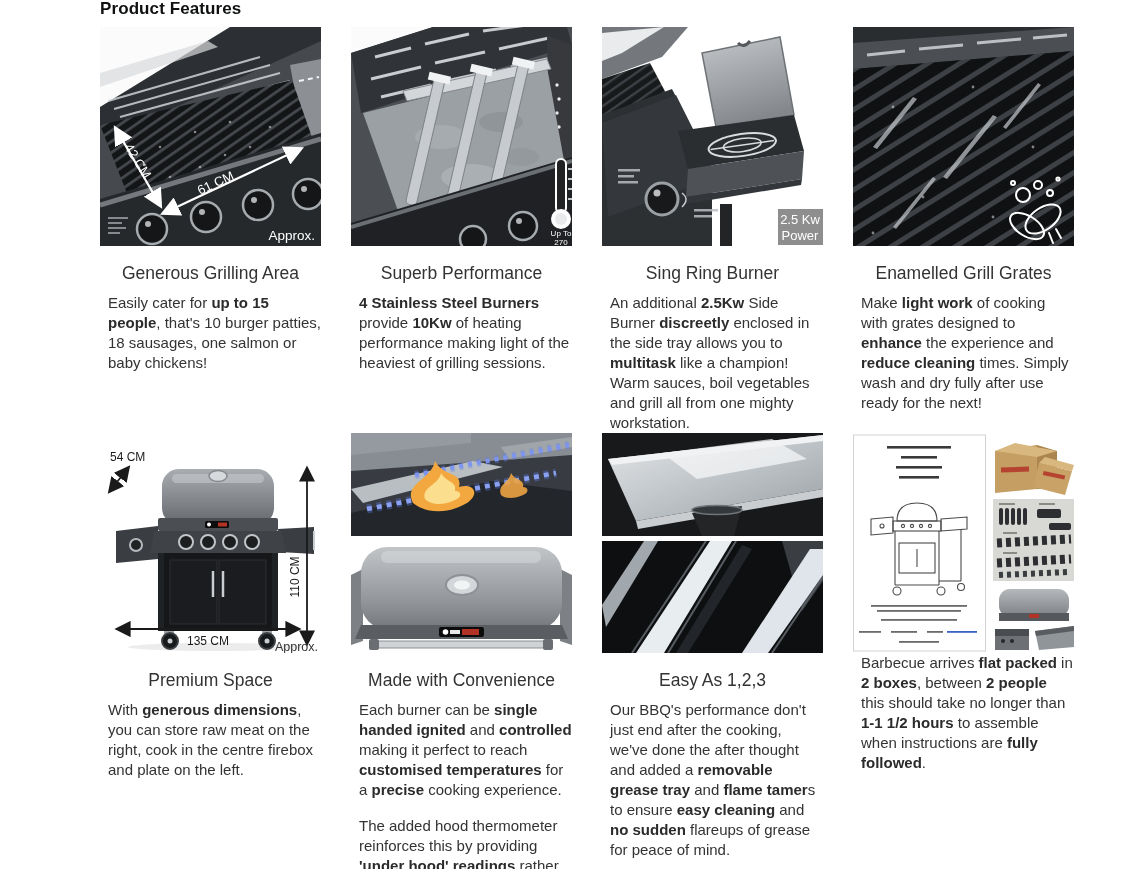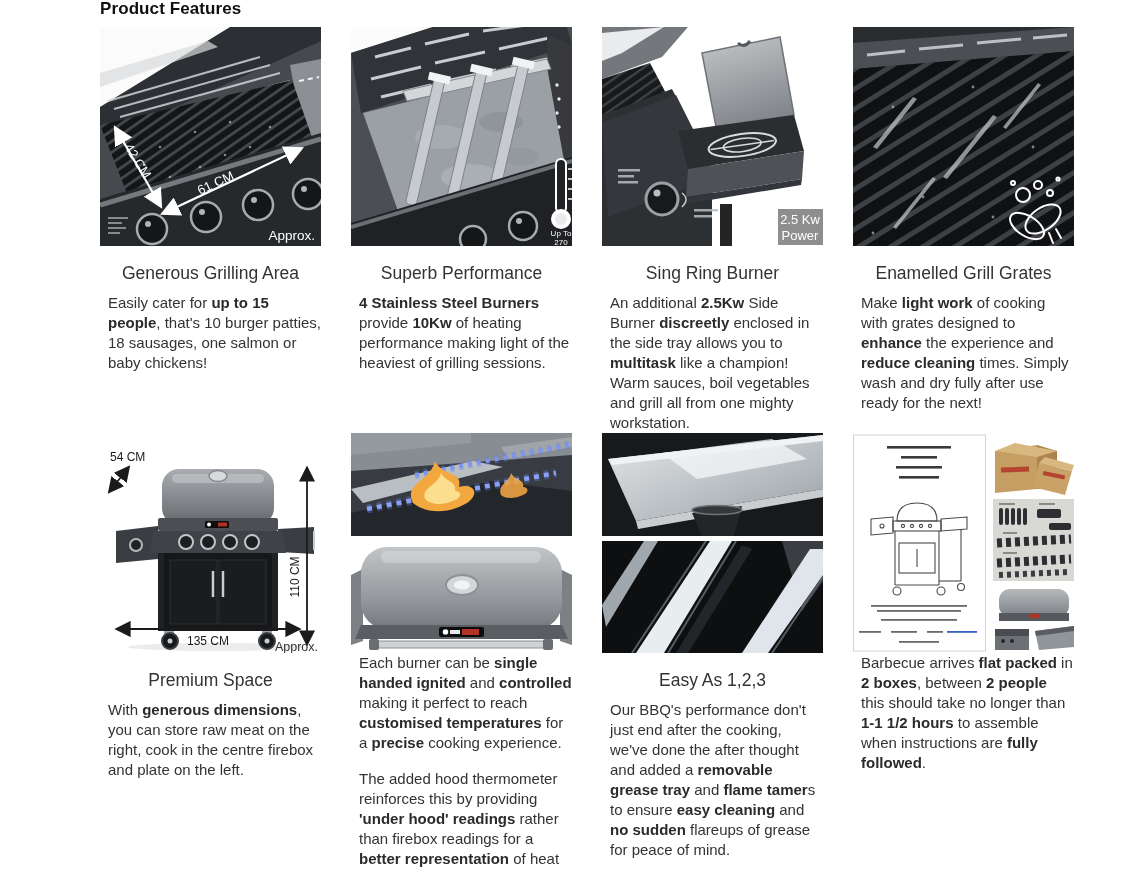--- a/index.html
+++ b/index.html
@@ -420,20 +420,21 @@
             <rect x="99" y="89" width="10" height="4" fill="#e8e8e8"></rect>
             <rect x="111" y="88" width="17" height="6" fill="#b23326"></rect>
           </g>
           <g>
             <rect x="24" y="100" width="172" height="7" rx="3.5" fill="#cfd3d6" stroke="#8a8e92"></rect>
             <rect x="18" y="98" width="10" height="11" rx="2" fill="#6a6e72"></rect>
             <rect x="192" y="98" width="10" height="11" rx="2" fill="#6a6e72"></rect>
           </g>
         </svg>
       </div>
+      <h3 class="feature-title">Made with Convenience</h3>
       <p><span>Each burner can be </span><b>single handed ignited</b><span> and </span><b>controlled</b><span> making it perfect to reach </span><b>customised temperatures</b><span> for a </span><b>precise</b><span> cooking experience.</span></p>
       <p><span>The added hood thermometer reinforces this by providing </span><b>'under hood' readings</b><span> rather than firebox readings for a </span><b>better representation</b><span> of heat nearer the grates.</span></p>
     </div>
 
     <div class="feature-card row2">
       <div class="card-img img-stack">
         <svg width="221" height="103" viewBox="0 0 221 103">
           <defs>
             <linearGradient id="tray7" x1="0" y1="0" x2="1" y2="1">
               <stop offset="0" stop-color="#e4e7e9"></stop>

